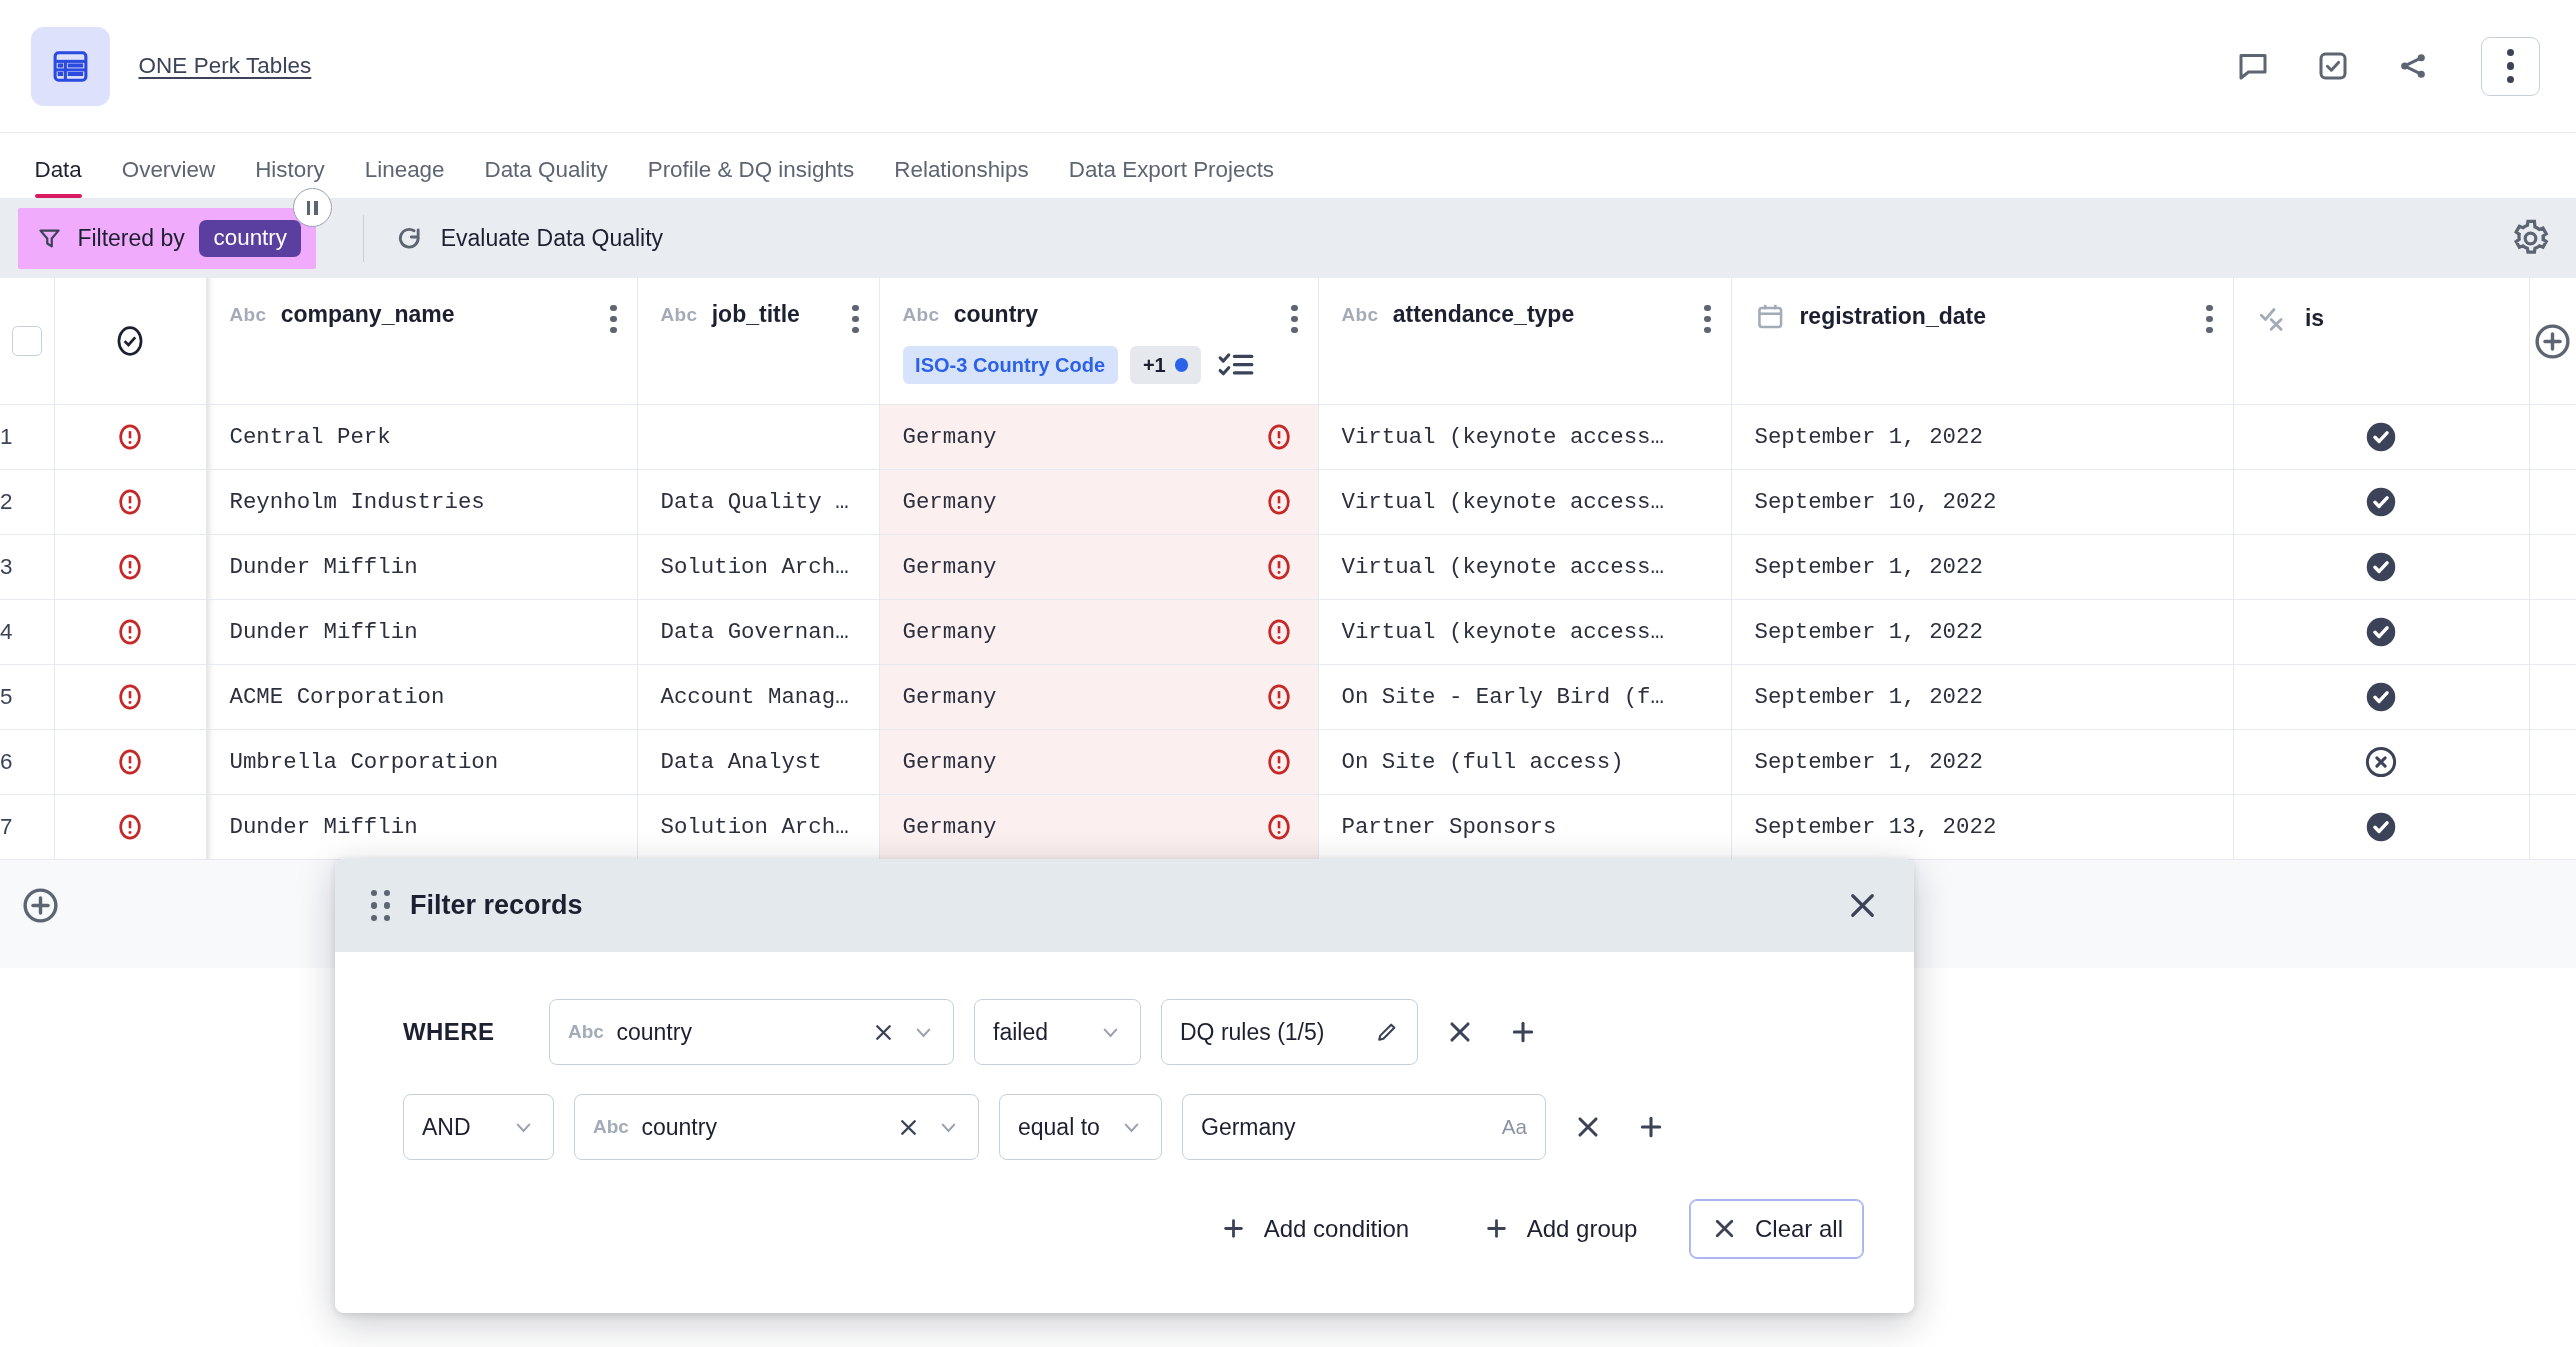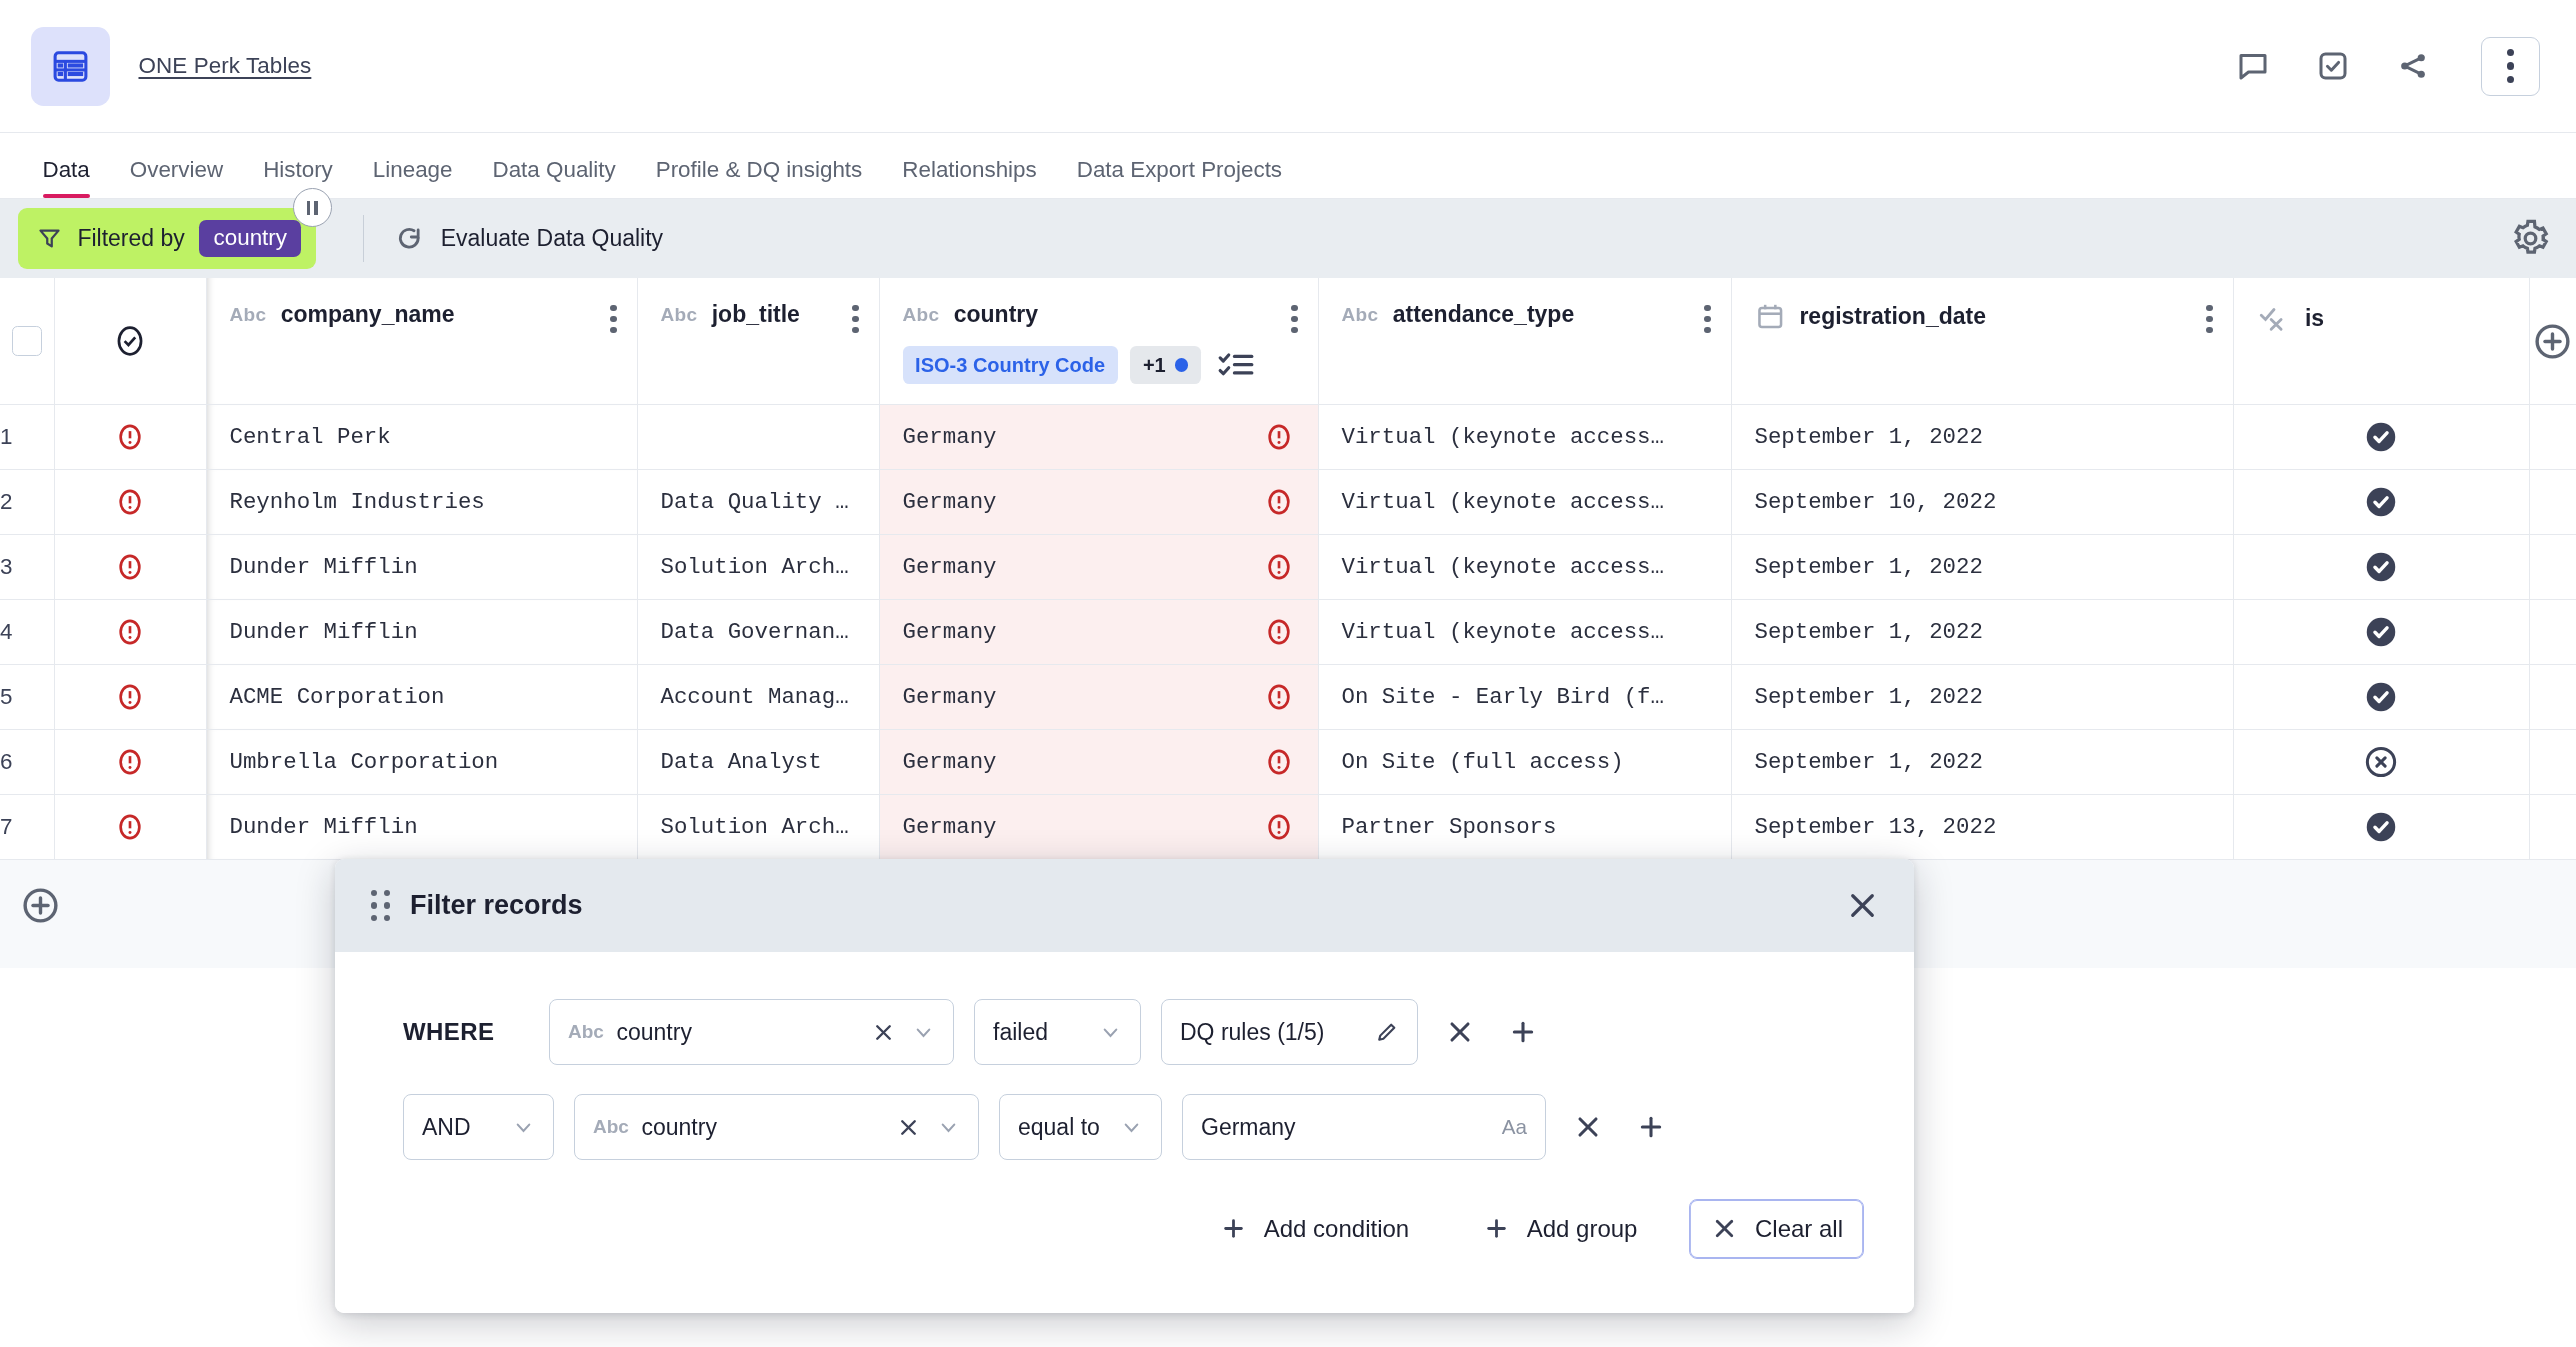--- a/index.html
+++ b/index.html
@@ -48,35 +48,35 @@
 
   
   .tabbar {
     height: 66px; display: flex; align-items: flex-end; gap: 0;
     padding: 0 30.5px; background: #fff; border-bottom: 0.9px solid #e6e9ee;
   }
   .tab {
     font-size: 22.4px; color: #5d6472; padding: 0 20px 15.2px 20px;
     cursor: pointer; position: relative; white-space: nowrap;
   }
-  .tab:first-child { padding-left: 0; margin-left: 12px; }
+  .tab:first-child { padding-left: 0; margin-left: 4px; }
   .tab.active { color: #1d2030; font-weight: 400; }
   .tab.active::after {
     content:''; position:absolute; left:0; right:20px; bottom:0;
     height: 4.5px; background: #d81b60; border-radius: 2.7px;
   }
 
   
   .toolbar {
     height: 79px; background:#e9edf1; display:flex; align-items:center;
     padding: 0 25px 0 18px; position: relative;
   }
   .filter-pill {
-    display:flex; align-items:center; gap:14.4px; background:#bef264;
-    border-radius: 9px; padding: 11.7px 14.4px 11.7px 18px; position: relative; cursor: pointer;
+    display:flex; align-items:center; gap:14.4px; background:#f0abfc;
+    border-radius: 2px; padding: 11.7px 14.4px 11.7px 18px; position: relative; cursor: pointer;
   }
   .filter-pill .funnel { width:27px; height:27px; color:#3c4257; }
   .filter-pill .fplabel { font-size:23px; color:#1d2030; }
   .filter-chip {
     background:#5a3fa0; color:#fff; font-size:22.4px; border-radius:7.2px;
     padding: 7.2px 14.4px; line-height:1;
   }
   .pause-badge {
     position:absolute; right:-16px; top:-20px;
     width:39px; height:39px; border-radius:50%; background:#fff;

